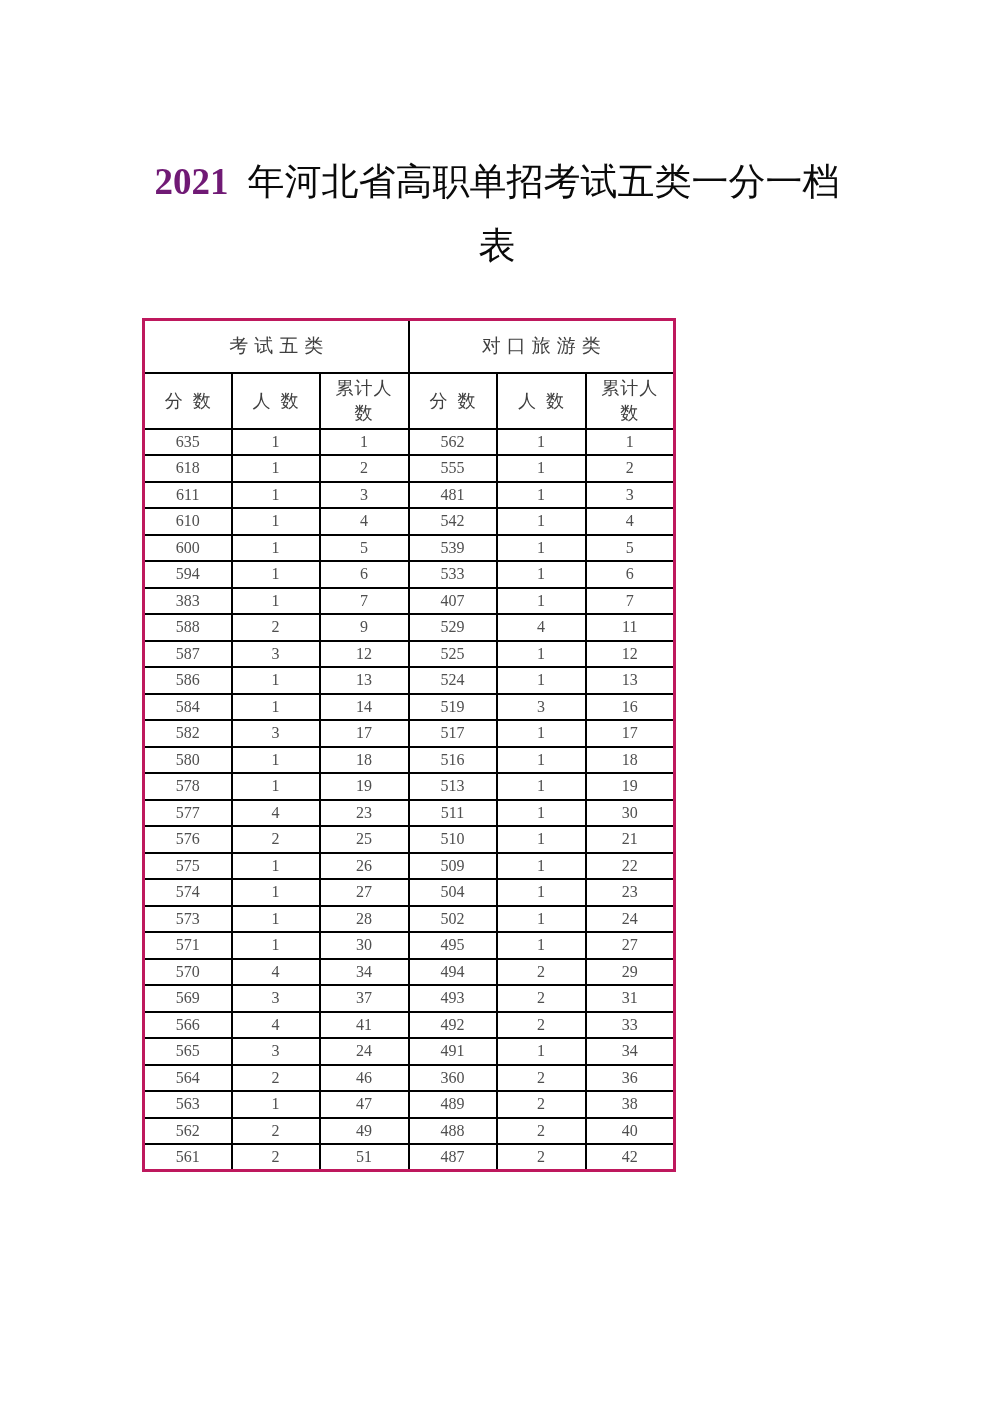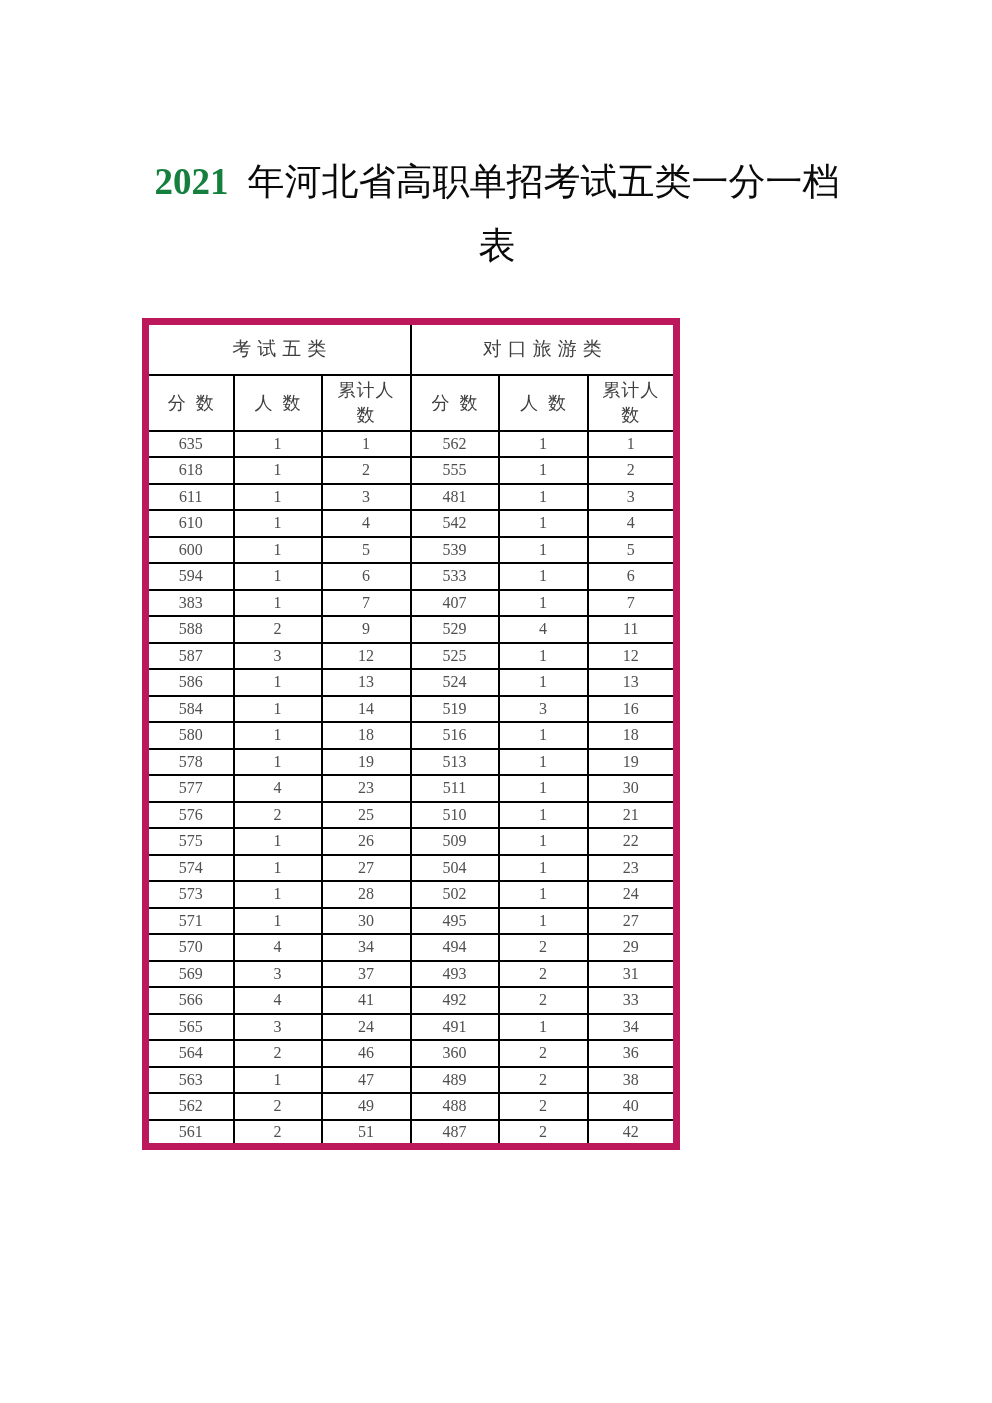--- a/index.html
+++ b/index.html
@@ -24,32 +24,32 @@
     color: #0a0a0a;
   }
   .title-line {
     font-size: 37px;
     line-height: 64px;
     white-space: nowrap;
   }
   .title-line .year {
     font-weight: bold;
     margin-right: 19px;
-    color: #15803d;
+    color: #701a75;
   }
   .title-line2 {
     font-size: 37px;
     line-height: 64px;
   }
   table.score-table {
     margin: 40px 0 0 142px;
     width: 531px;
     table-layout: fixed;
     border-collapse: collapse;
-    border: 7px solid #be185d;
+    border: 3px solid #be185d;
   }
   .score-table th, .score-table td {
     border: 2px solid #000000;
     text-align: center;
     vertical-align: middle;
     font-weight: normal;
     overflow: hidden;
   }
   .score-table thead tr.group-row th {
     height: 53px;
@@ -195,20 +195,28 @@
         </tr>
         <tr>
           <td>584</td>
           <td>1</td>
           <td>14</td>
           <td>519</td>
           <td>3</td>
           <td>16</td>
         </tr>
         <tr>
+          <td>582</td>
+          <td>3</td>
+          <td>17</td>
+          <td>517</td>
+          <td>1</td>
+          <td>17</td>
+        </tr>
+        <tr>
           <td>580</td>
           <td>1</td>
           <td>18</td>
           <td>516</td>
           <td>1</td>
           <td>18</td>
         </tr>
         <tr>
           <td>578</td>
           <td>1</td>

